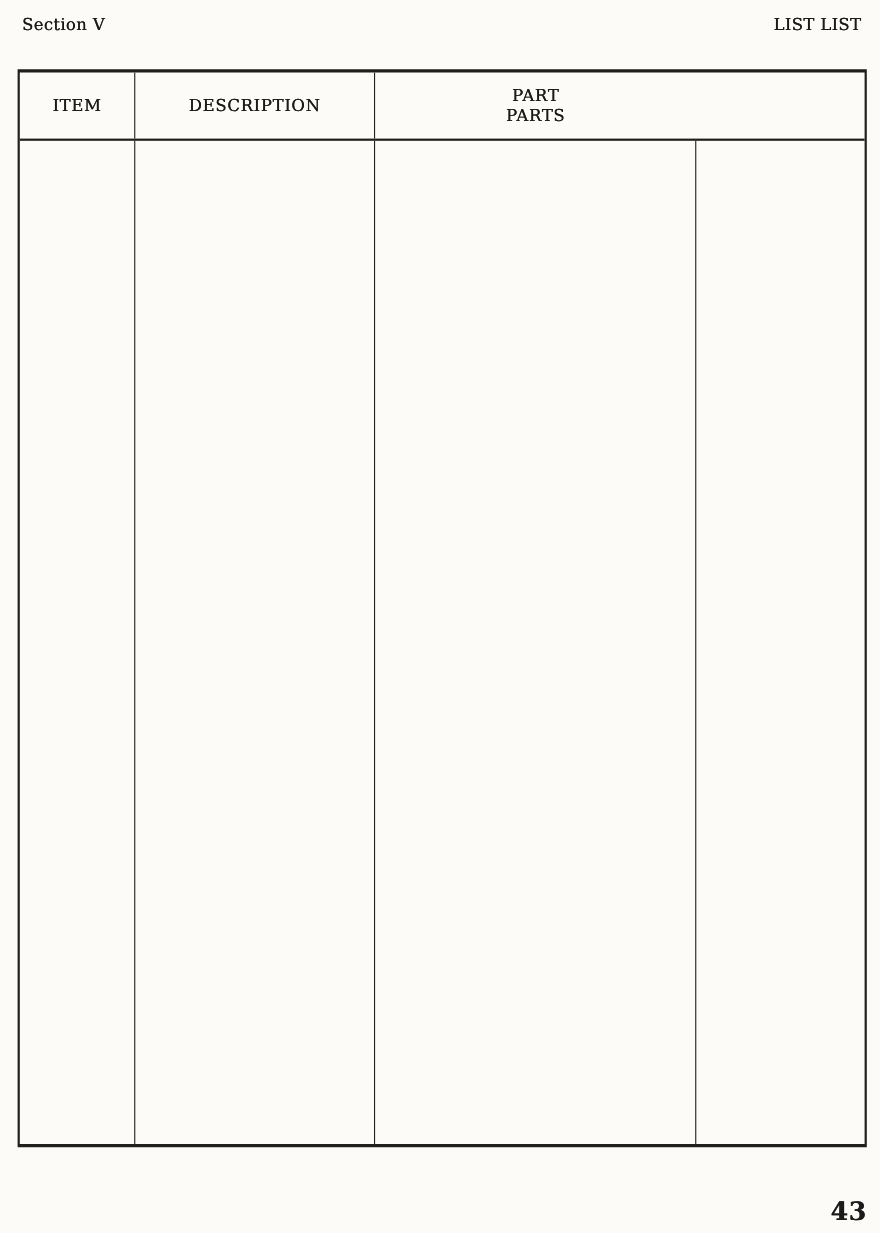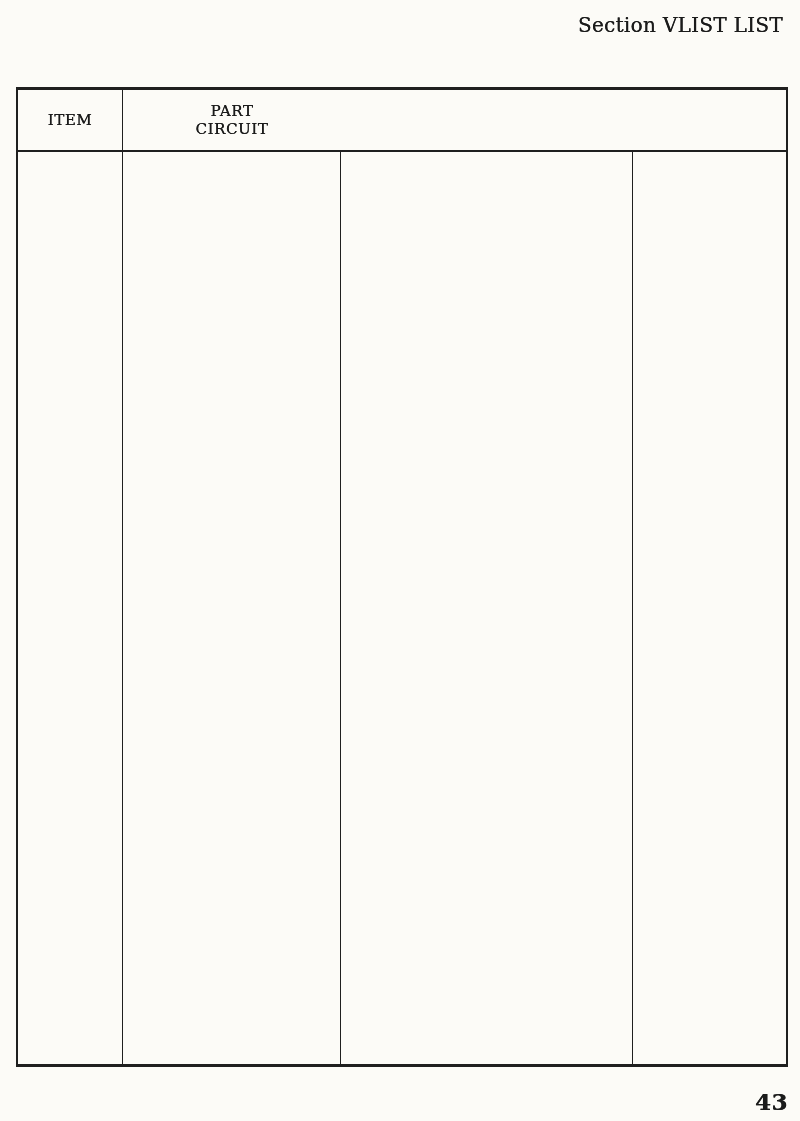--- a/index.html
+++ b/index.html
@@ -17,38 +17,37 @@
     overflow: hidden;
     text-shadow: 0.2px 0 0 #1b1b1b;
   }
   
   .page-header {
     position: absolute;
     top: 13px;
     left: 20px;
     right: 17px;
     display: flex;
-    justify-content: flex-end;
-    font-size: 20px;
+    justify-content: space-between;
+    font-size: 15px;
     letter-spacing: 0.3px;
   }
   
   .parts-table {
     position: absolute;
     left: 16px;
     top: 63px;
     width: 772px;
     height: 980px;
     box-sizing: border-box;
     border: 2px solid #1f1f1f;
     border-top-width: 3px;
     border-bottom-width: 3px;
     display: flex;
     flex-direction: column;
-    margin-top: 24px;
   }
   .thead {
     display: grid;
     grid-template-columns: 105px 218px 292px 1fr;
     height: 60px;
     flex: none;
     border-bottom: 2px solid #1f1f1f;
   }
   .th {
     display: flex;
@@ -99,22 +98,23 @@
 <div class="page">
 
   <div class="page-header">
     <span>Section V</span>
     <span>LIST LIST</span>
   </div>
 
   <div class="parts-table">
     <div class="thead">
       <div class="th">ITEM</div>
+      <div class="th">DESCRIPTION</div>
       <div class="th">PART
-CIRCUIT</div>
+PARTS</div>
     </div>
     <div class="tbody" id="tbody">
         <div class="trow filler">
           <div class="td c-item"></div>
           <div class="td c-func"></div>
           <div class="td c-desc"></div>
           <div class="td c-part"></div>
         </div>
       </div>
   </div>

